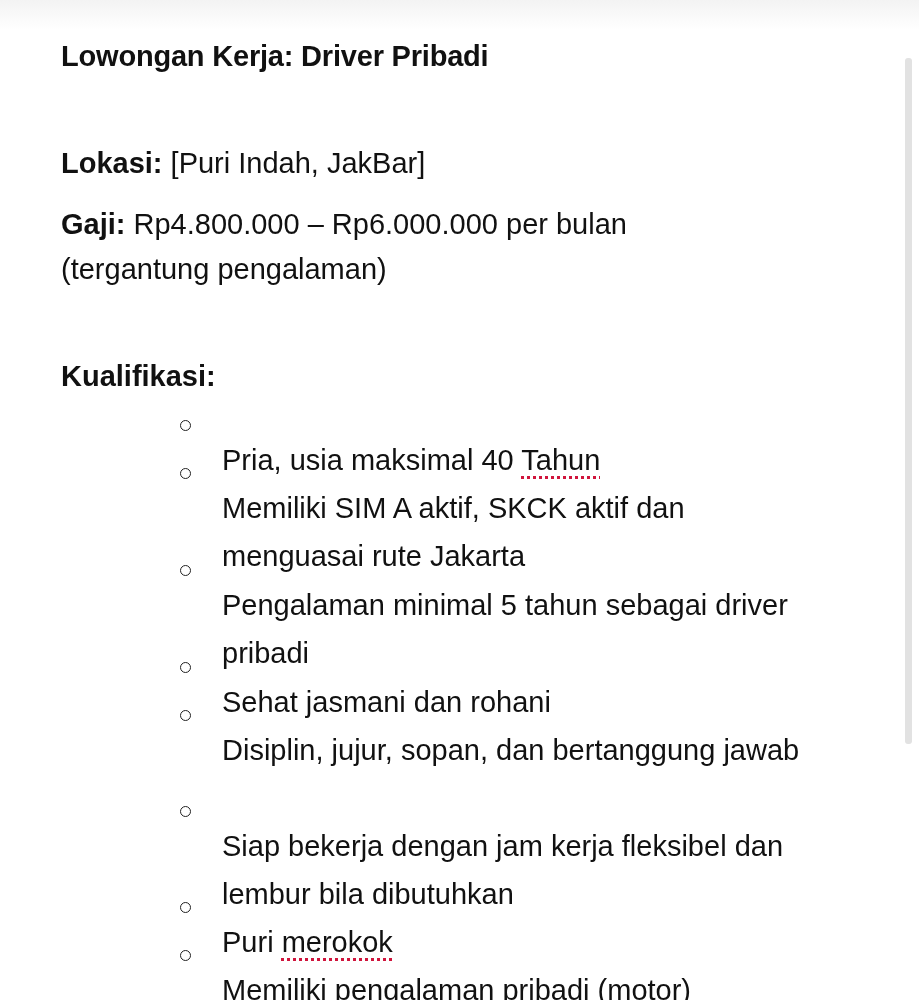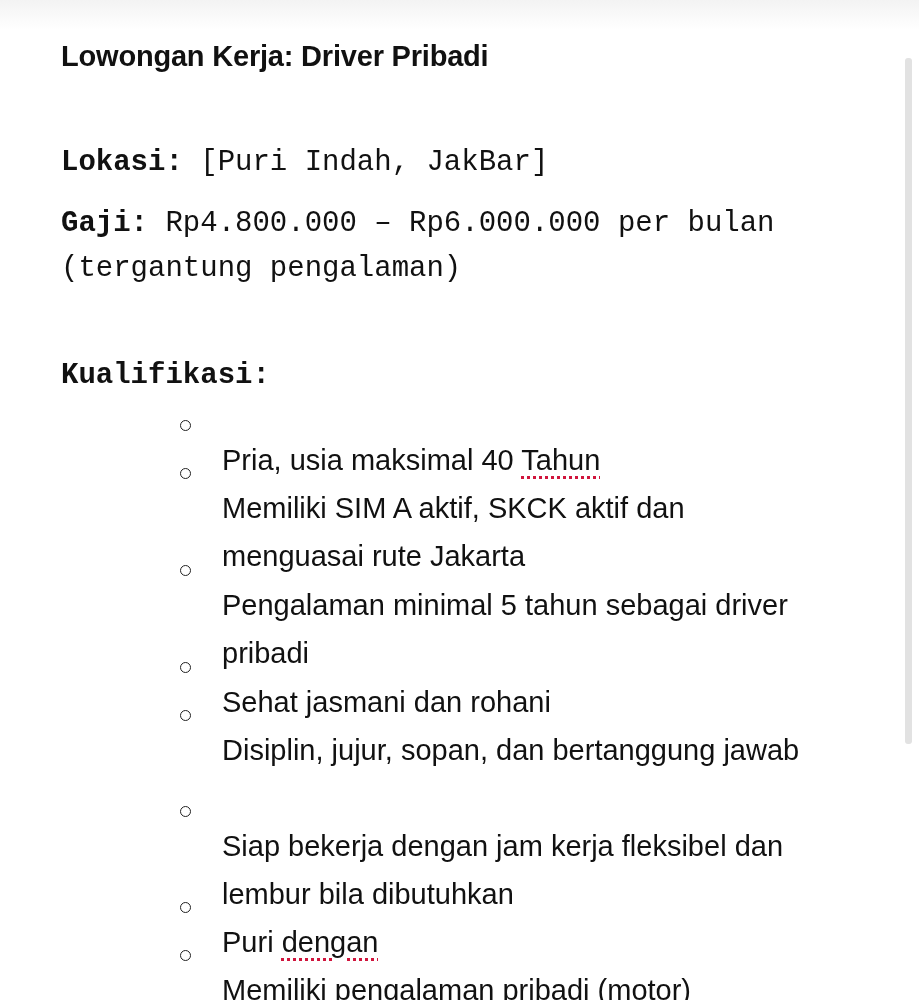--- a/index.html
+++ b/index.html
@@ -17,21 +17,21 @@
   .scrollbar {
     position: absolute; left: 905px; top: 58px; width: 7px; height: 686px;
     background: #e2e2e2; border-radius: 3px;
   }
   .doc { position: absolute; left: 61px; top: 0; width: 820px; }
   .title {
     position: absolute; top: 40px; left: 0;
     font-size: 29px; font-weight: bold; letter-spacing: -0.2px; white-space: nowrap; text-align: right;
   }
   .line {
-    position: absolute; left: 0; font-size: 29px; white-space: nowrap; line-height: 40px; font-family: Liberation Mono, monospace;
+    position: absolute; left: 0; font-size: 29px; white-space: nowrap; line-height: 40px;
   }
   .bold { font-weight: bold; }
   .list { position: absolute; left: 0; top: 403px; }
   .li { position: absolute; left: 0; width: 800px; }
   .bullet {
     position: absolute; left: 119px; width: 9px; height: 9px;
     border: 1.5px solid #222; border-radius: 50%;
   }
   .li-text {
     position: absolute; left: 161px; font-size: 29px; line-height: 48px; width: 600px; margin-top: 37px;
@@ -85,21 +85,21 @@
       <span class="bullet" style="top:17px"></span>
       <div class="li-text" style="top:-4px">Disiplin, jujur, sopan, dan bertanggung jawab</div>
     </div>
     <div class="li" style="top:386px">
       <span class="bullet" style="top:17px"></span>
       <div class="li-text" style="top:-4px">Siap bekerja dengan jam kerja fleksibel dan lembur bila dibutuhkan</div>
     </div>
     <div class="li" style="top:482px">
       <span class="bullet" style="top:17px"></span>
       <div class="li-text" style="top:-4px">
-        <span>Puri </span><span class="spell">dengan</span>
+        <span>Puri </span><span class="spell">merokok</span>
       </div>
     </div>
     <div class="li" style="top:530px">
       <span class="bullet" style="top:17px"></span>
       <div class="li-text" style="top:-4px">Memiliki pengalaman pribadi (motor)</div>
     </div>
   </div>
 </div>
 
 </body></html>

